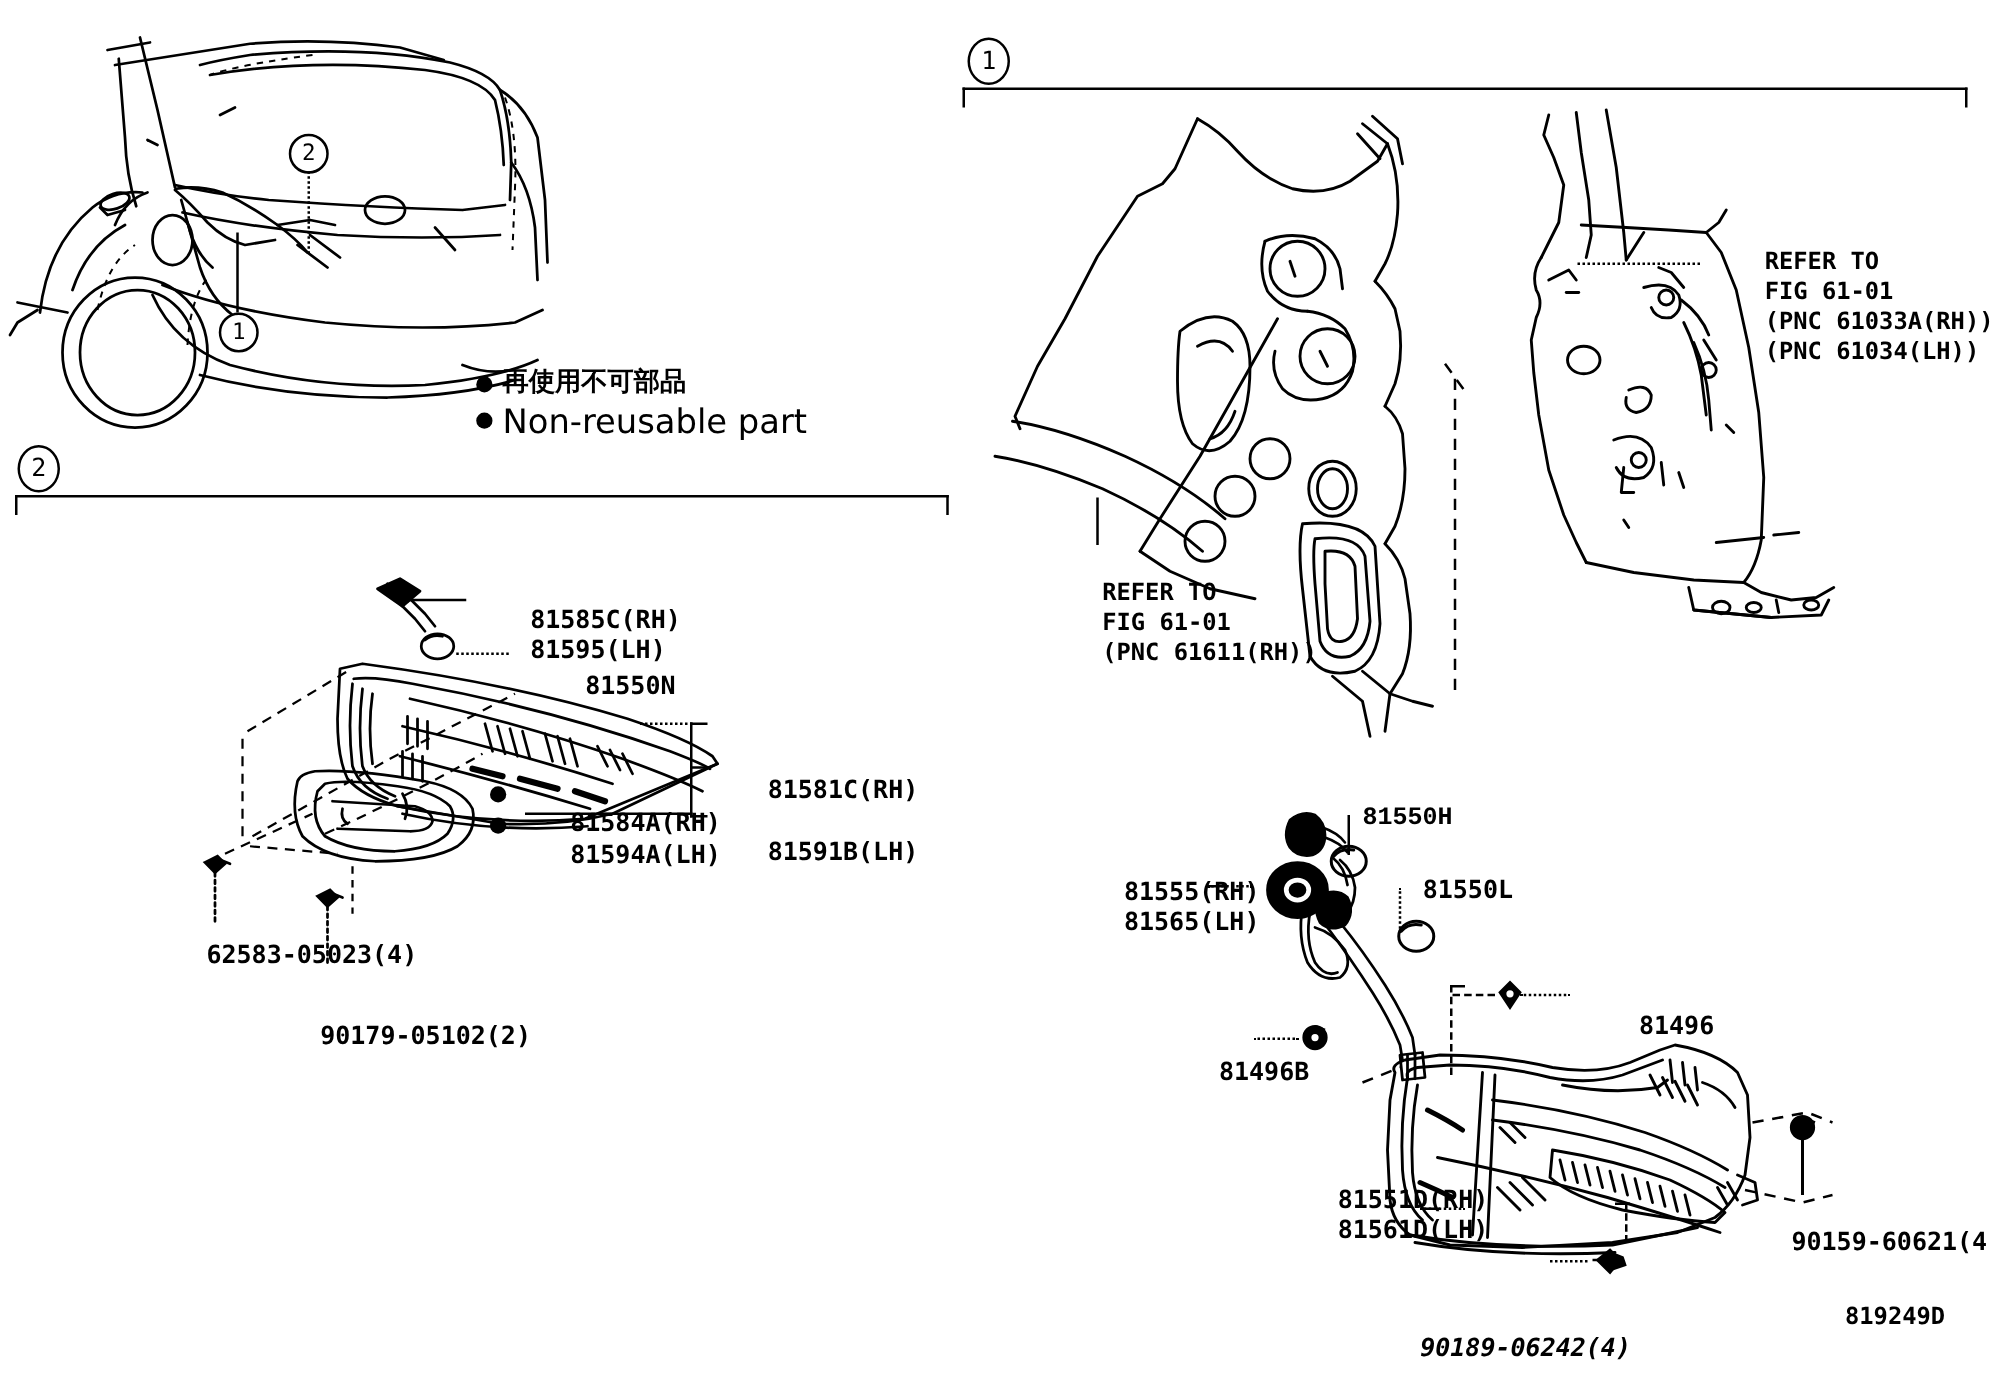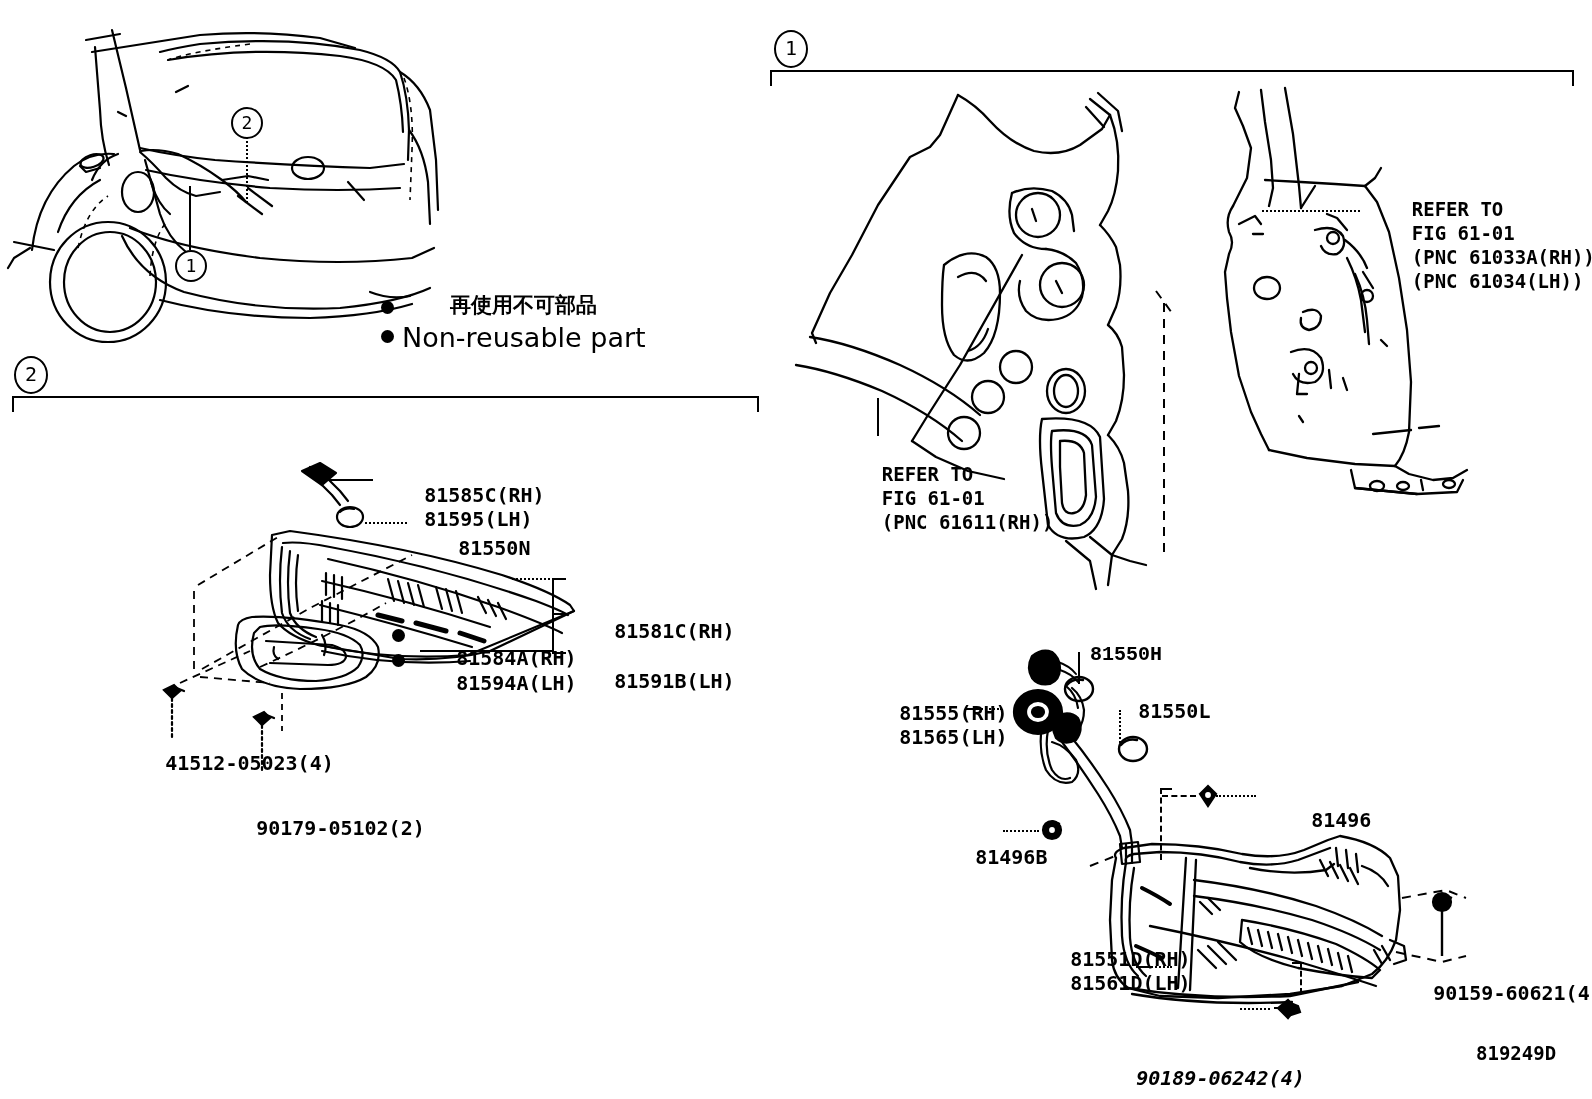--- a/index.html
+++ b/index.html
@@ -27,21 +27,20 @@
     white-space: pre;
     color: #000;
   }
   .lbl.sm { font-size: 19px; line-height: 24px; }
   .legend-ja {
     position: absolute;
     font-family: "DejaVu Sans", "Liberation Sans", sans-serif;
     font-weight: bold;
     font-size: 21px;
     white-space: pre;
-    margin-left: 48px;
   }
   .legend-en {
     position: absolute;
     font-family: "DejaVu Sans", "Liberation Sans", sans-serif;
     font-size: 27px;
     white-space: pre;
   }
   .bullet {
     position: absolute;
     width: 13px; height: 13px;
@@ -258,21 +257,21 @@
   </svg>
 
   <div class="lbl" data-name="label-81585c" style="left:376px; top:458px;">
     <span data-name="label-81585c-text">81585C(RH)</span>
   </div>
   <div class="lbl" data-name="label-81595" style="left:376px; top:482px;">
     <span data-name="label-81595-text">81595(LH)</span>
   </div>
   <div class="hline" data-name="leader-81585c" style="left:315px; top:479px; width:58px;"></div>
 
-  <div class="lbl" data-name="label-81550n" style="left:410px; top:511px;">
+  <div class="lbl" data-name="label-81550n" style="left:420px; top:511px;">
     <span data-name="label-81550n-text">81550N</span>
   </div>
   <div class="dotline" data-name="leader-81550n" style="left:365px; top:522px; width:42px;"></div>
 
   <div class="lbl" data-name="label-81581c" style="left:566px; top:594px;">
     <span data-name="label-81581c-text">81581C(RH)</span>
   </div>
   <div class="lbl" data-name="label-81591b" style="left:566px; top:644px;">
     <span data-name="label-81591b-text">81591B(LH)</span>
   </div>
@@ -286,21 +285,21 @@
   <div class="lbl" data-name="label-81584a" style="left:408px; top:621px;">
     <span data-name="label-81584a-text">81584A(RH)</span>
   </div>
   <div class="bullet" data-name="nonreusable-dot-81594a" style="left:392px; top:654px;">
   </div>
   <div class="lbl" data-name="label-81594a" style="left:408px; top:646px;">
     <span data-name="label-81594a-text">81594A(LH)</span>
   </div>
 
   <div class="lbl" data-name="label-90176" style="left:117px; top:726px;">
-    <span data-name="label-90176-text">41512-05023(4)</span>
+    <span data-name="label-90176-text">62583-05023(4)</span>
   </div>
   <div class="lbl" data-name="label-90179" style="left:208px; top:791px;">
     <span data-name="label-90179-text">90179-05102(2)</span>
   </div>
 
   <svg width="420" height="520" style="left:790px; top:85px;" data-name="body-panel-left-drawing">
     <g fill="none" stroke="#000" stroke-width="2.3" stroke-linecap="round" stroke-linejoin="round">
 
       <path d="M168,10 L150,50 L140,62 L120,72 L88,120 L62,170 L40,208 L22,248 L26,258"></path>
       <path d="M168,10 Q186,20 200,36 Q220,58 244,66 Q270,72 290,60 L312,44 L320,30"></path>

